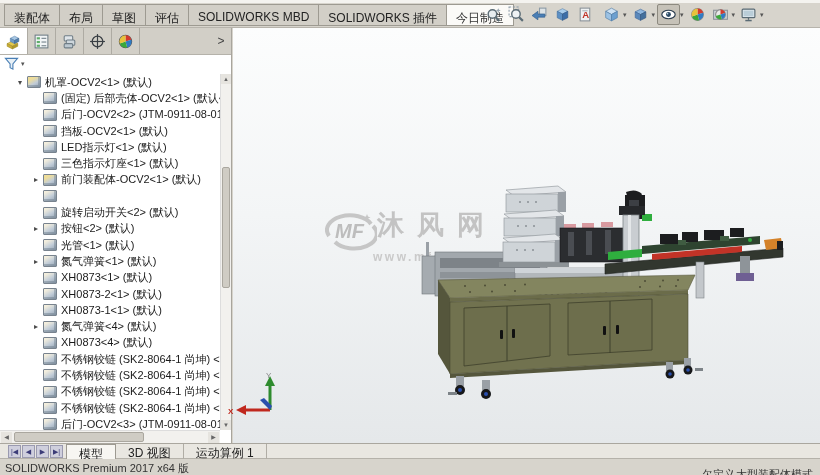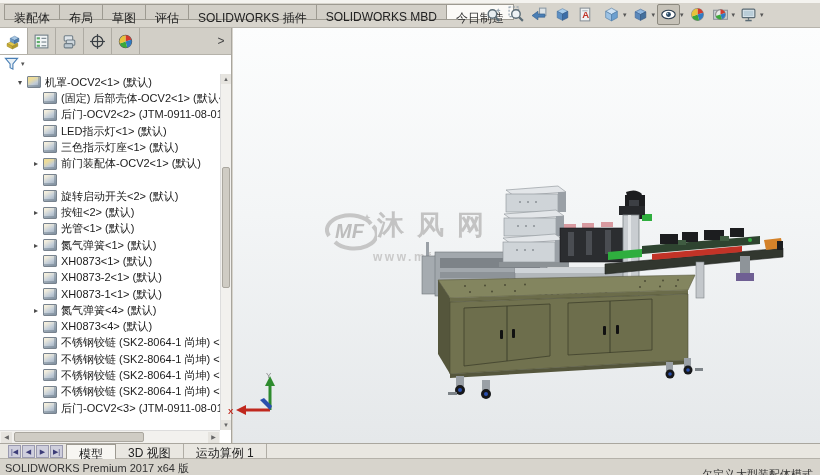--- a/index.html
+++ b/index.html
@@ -4,21 +4,21 @@
 <style>
   * { margin:0; padding:0; box-sizing:border-box; }
   html,body { width:820px; height:475px; overflow:hidden; position:relative;
     font-family:"Liberation Sans","DejaVu Sans",sans-serif; background:#d7d4cc; }
 
   
   .command-band { position:absolute; top:0; left:0; width:820px; height:28px;
     background:#d7d4cc; border-bottom:1px solid #b7b4ac; }
   .command-band::before { content:""; position:absolute; top:0; left:0; right:0; height:3px; background:#f4f3ef; }
   .cmd-tabs { position:absolute; left:4px; top:4px; display:flex; }
-  .cmd-tab { height:16px; padding:5px 9px 0 9px; font-size:12px; color:#222;
+  .cmd-tab { height:22px; padding:5px 9px 0 9px; font-size:12px; color:#222;
     background:#d2cfc7; border:1px solid #9d9a91; border-right:none; cursor:default; white-space:nowrap; }
   .cmd-tab:last-child { border-right:1px solid #9d9a91; }
   .cmd-tab.active { background:#fbfaf7; color:#333; }
 
   .headsup { position:absolute; left:482px; top:4px; display:flex; align-items:center; }
   .hbtn { width:23px; height:21px; display:flex; align-items:center; justify-content:center; border-radius:2px; }
   .hbtn.pressed { background:#c6c2b8; border:1px solid #8d8a80; }
   .ddown { font-size:7px; color:#555; margin:0 2px 0 0; }
   .hgap { width:3px; }
 
@@ -83,22 +83,22 @@
 </style>
 </head>
 <body>
 
 <div class="command-band">
   <div class="cmd-tabs">
     <div class="cmd-tab">装配体</div>
     <div class="cmd-tab">布局</div>
     <div class="cmd-tab">草图</div>
     <div class="cmd-tab">评估</div>
+    <div class="cmd-tab">SOLIDWORKS MBD</div>
     <div class="cmd-tab">SOLIDWORKS 插件</div>
-    <div class="cmd-tab">SOLIDWORKS MBD</div>
     <div class="cmd-tab active">今日制造</div>
   </div>
 
   <div class="headsup">
     <div class="hbtn">
       <svg width="17" height="17" viewBox="0 0 16 16">
         <circle cx="7" cy="7.5" r="4" fill="#e7edf0" stroke="#5a6b75" stroke-width="1.3"></circle>
         <line x1="10" y1="10.5" x2="13.5" y2="14" stroke="#5a6b75" stroke-width="2"></line>
         <path d="M12.5 2 L13.2 3.6 L14.8 4.3 L13.2 5 L12.5 6.6 L11.8 5 L10.2 4.3 L11.8 3.6 Z" fill="#9aa8b2"></path>
       </svg>
@@ -252,20 +252,25 @@
       </div>
     <div class="trow lvl1">
         <span class="arrow"></span>
         <span class="picon"></span>
         <span class="tlabel">(固定) 后部壳体-OCV2&lt;1&gt; (默认&lt;</span>
       </div>
     <div class="trow lvl1">
         <span class="arrow"></span>
         <span class="picon"></span>
         <span class="tlabel">后门-OCV2&lt;2&gt; (JTM-0911-08-01</span>
+      </div>
+    <div class="trow lvl1">
+        <span class="arrow"></span>
+        <span class="picon"></span>
+        <span class="tlabel">挡板-OCV2&lt;1&gt; (默认)</span>
       </div>
     <div class="trow lvl1">
         <span class="arrow"></span>
         <span class="picon"></span>
         <span class="tlabel">LED指示灯&lt;1&gt; (默认)</span>
       </div>
     <div class="trow lvl1">
         <span class="arrow"></span>
         <span class="picon"></span>
         <span class="tlabel">三色指示灯座&lt;1&gt; (默认)</span>

